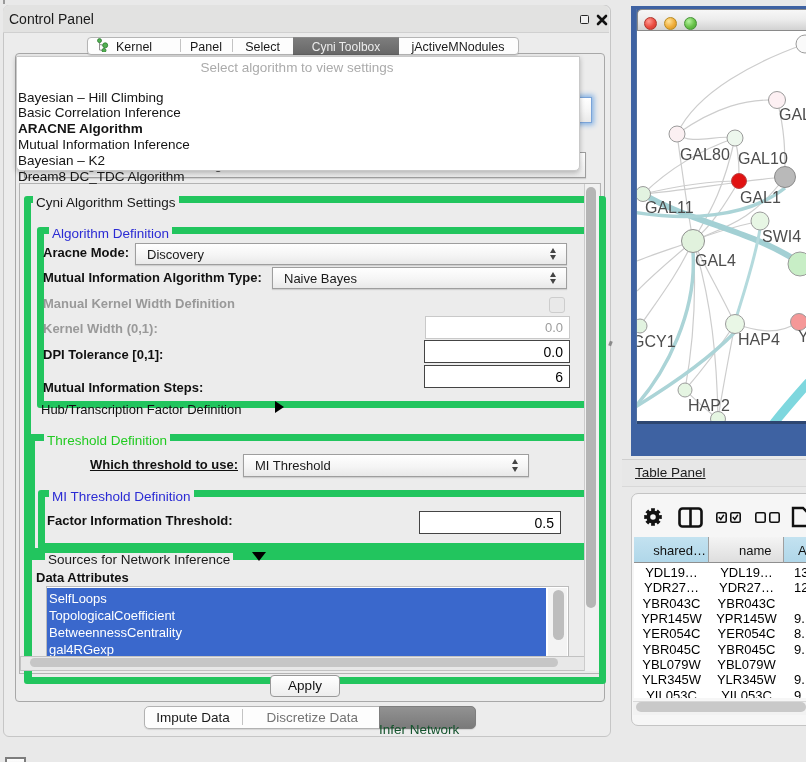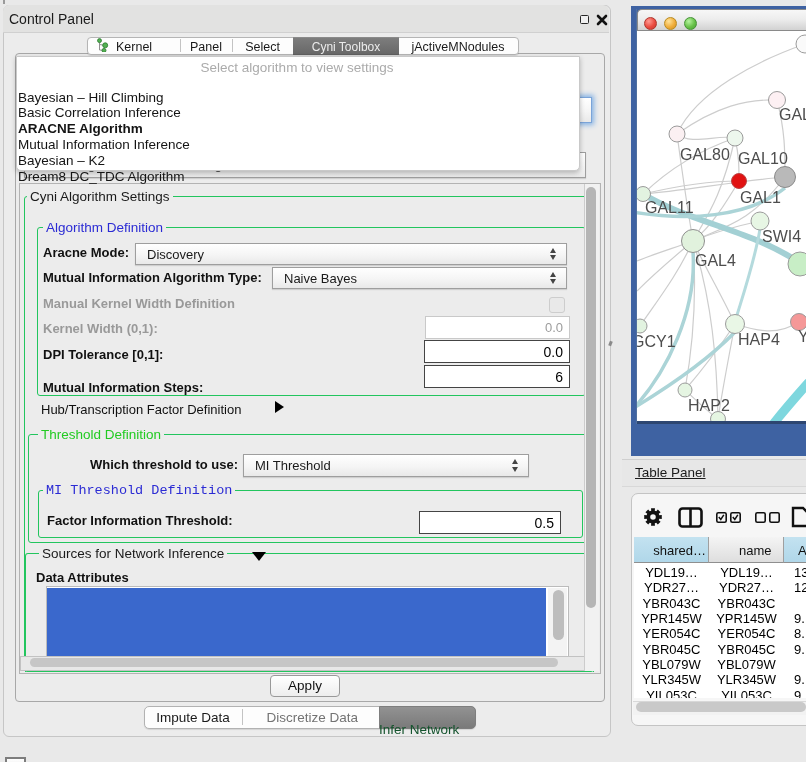--- a/index.html
+++ b/index.html
@@ -4,21 +4,21 @@
 <style>
   html,body{margin:0;padding:0;}
   body{width:806px;height:762px;background:#e9e9e9;font-family:"Liberation Sans",sans-serif;position:relative;overflow:hidden;}
   .abs{position:absolute;}
   .bold{font-weight:bold;}
   .combo{position:absolute;border:1px solid #9e9e9e;border-radius:0;background:linear-gradient(#ffffff,#f5f5f5 55%,#e9e9e9);box-shadow:0 1px 1px rgba(0,0,0,0.12);font-size:13px;color:#1a1a1a;}
   .combo .ctext{position:absolute;left:11px;top:3px;}
   .arrows{position:absolute;right:8px;top:0;bottom:0;width:10px;}
   .arrows:before{content:"";position:absolute;left:2px;top:4px;width:0;height:0;border-left:3.5px solid transparent;border-right:3.5px solid transparent;border-bottom:5px solid #444;}
   .arrows:after{content:"";position:absolute;left:2px;bottom:4px;width:0;height:0;border-left:3.5px solid transparent;border-right:3.5px solid transparent;border-top:5px solid #444;}
-  .group{position:absolute;border:1px solid #22c55e;border-radius:3px;}
+  .group{position:absolute;border:7px solid #22c55e;border-radius:3px;}
   .gtitle{position:absolute;top:-7px;background:#ececec;padding:0 3px;font-size:13.5px;line-height:13px;white-space:nowrap;}
   .field{position:absolute;background:#fff;font-size:14px;color:#000;text-align:right;}
   .field span{position:absolute;right:6px;top:3px;}
   .lbl{position:absolute;font-size:13px;color:#111;white-space:nowrap;}
 </style>
 </head>
 <body>
 
 <div class="abs" style="left:3px;top:0px;width:2px;height:4px;background:#9a9a9a;"></div>
 <div class="abs" id="cpwin" style="left:3px;top:5px;width:606px;height:730px;background:#ececec;border:1px solid #c6c6c6;border-radius:6px;"></div>
@@ -86,41 +86,42 @@
 <div class="field" style="left:424px;top:365px;width:144px;height:21px;border:1px solid #444;">
     <span>6</span>
   </div>
 
 <div class="lbl" style="left:41px;top:402px;">Hub/Transcription Factor Definition</div>
 <div class="abs" style="left:275px;top:401px;width:0;height:0;border-top:6px solid transparent;border-bottom:6px solid transparent;border-left:9px solid #000;"></div>
 
 <div class="group" style="left:28px;top:434px;width:563px;height:107px;">
   <div class="gtitle" style="left:9px;color:#22cb22;">Threshold Definition</div>
 </div>
-<div class="lbl bold" style="left:0px;width:238px;text-align:right;top:457px;">Which threshold to use:</div>
+<div class="lbl bold" style="left:0px;width:238px;text-align:right;top:457px;text-decoration:underline;">Which threshold to use:</div>
 <div class="combo" style="left:243px;top:454px;width:284px;height:21px;">
     <span class="ctext">MI Threshold</span>
     <span class="arrows"></span>
   </div>
-<div class="group" style="left:38px;top:490px;width:543px;height:46px;font-family:Liberation Mono, monospace;">
+<div class="group" style="left:38px;top:490px;width:543px;height:46px;">
   <div class="gtitle" style="left:4px;color:#2b2bd4;">MI Threshold Definition</div>
 </div>
 <div class="lbl bold" style="left:47px;top:513px;">Factor Information Threshold:</div>
 <div class="field" style="left:419px;top:511px;width:140px;height:21px;border:1px solid #444;">
     <span>0.5</span>
   </div>
 
 <div class="group" style="left:25px;top:553px;width:567px;height:118px;border-bottom:none;border-radius:3px 3px 0 0;">
   <div class="gtitle" style="left:13px;color:#1a1a1a;">Sources for Network Inference</div>
 </div>
 <div class="abs" style="left:252px;top:552px;width:0;height:0;border-left:7px solid transparent;border-right:7px solid transparent;border-top:9px solid #000;"></div>
 <div class="lbl bold" style="left:36px;top:570px;">Data Attributes</div>
 
 <div class="abs" style="left:46px;top:586px;width:521px;height:70px;background:#fff;border:1px solid #bbb;overflow:hidden;">
   <div style="position:absolute;left:0;top:1px;width:499px;height:68px;background:#3a68cc;"></div>
+  <div style="position:absolute;left:2px;top:3px;font-size:13px;color:#fff;line-height:17px;">SelfLoops<br>TopologicalCoefficient<br>BetweennessCentrality<br>gal4RGexp</div>
   <div style="position:absolute;right:1px;top:1px;width:19px;height:68px;background:#f3f3f3;"></div>
   <div style="position:absolute;right:4px;top:3px;width:11px;height:50px;background:#bdbdbd;border-radius:6px;"></div>
 </div>
 
 <div class="abs" style="left:20px;top:656px;width:564px;height:13px;background:#e8e8e8;border:1px solid #c2c2c2;"></div>
 <div class="abs" style="left:30px;top:658px;width:528px;height:9px;background:#c6c6c6;border-radius:5px;"></div>
 
 <div class="abs" style="left:584px;top:184px;width:14px;height:487px;background:#f1f1f1;border-left:1px solid #ccc;"></div>
 <div class="abs" style="left:586px;top:187px;width:10px;height:421px;background:#b5b5b5;border-radius:5px;"></div>
 

